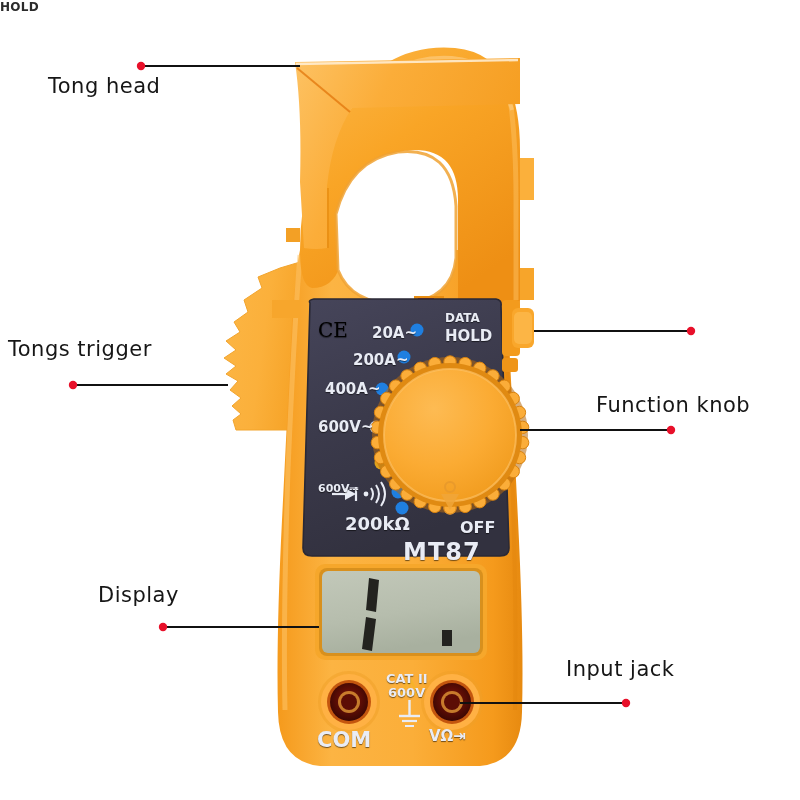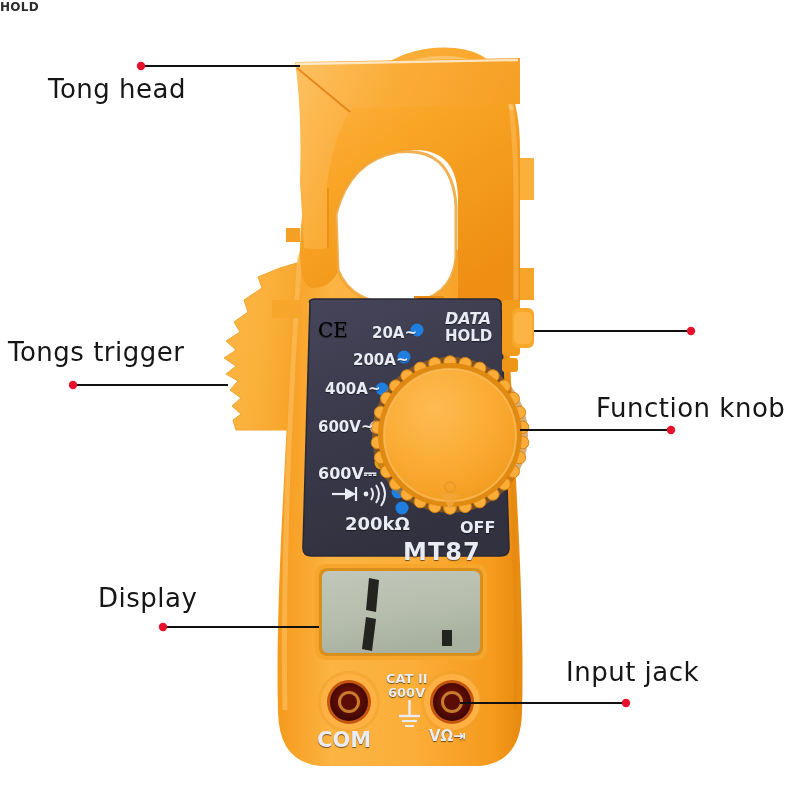--- a/index.html
+++ b/index.html
@@ -8,21 +8,21 @@
     font-family:"DejaVu Sans", sans-serif;
     overflow:hidden;position:relative;
   }
   #stage{position:absolute;left:0;top:0;width:800px;height:800px;}
   svg.layer{position:absolute;left:0;top:0;width:800px;height:800px;}
 
   
   .callout-label{
     position:absolute;
     font-family:"DejaVu Sans", sans-serif;
-    font-size:26px;
+    font-size:21px;
     color:#161616;
     white-space:nowrap;
     letter-spacing:0.5px;
   }
   .lbl-tong-head{left:48px;top:74px;}
   .lbl-tongs-trigger{left:8px;top:337px;}
   .lbl-display{left:98px;top:583px;}
   .lbl-data-retention{left:565px;top:288px;}
   .lbl-function-knob{left:596px;top:393px;}
   .lbl-input-jack{left:566px;top:657px;}
@@ -33,24 +33,24 @@
     color:#e9ecf5;
     font-family:"DejaVu Sans", sans-serif;
     font-weight:bold;
     white-space:nowrap;
     text-shadow:0 1px 1px rgba(0,0,0,.55);
   }
   .t-20a   {left:372px;top:324px;font-size:15px;}
   .t-200a  {left:353px;top:351px;font-size:15px;}
   .t-400a  {left:325px;top:380px;font-size:15px;}
   .t-600vac{left:318px;top:418px;font-size:15px;}
-  .t-600vdc{left:318px;top:464px;font-size:16px;}
+  .t-600vdc{left:318px;top:482px;font-size:11px;}
   .t-200k  {left:345px;top:513px;font-size:18px;}
   .t-off   {left:438px;top:518px;font-size:16px;margin-left:22px;}
-  .t-data  {left:445px;top:310px;font-size:16px;line-height:17px;font-style:italic;}
+  .t-data  {left:445px;top:310px;font-size:12px;line-height:17px;}
   .t-hold  {left:445px;top:327px;font-size:15px;}
   .t-model {left:403px;top:538px;font-size:24px;letter-spacing:1px;}
   .t-cat   {left:386px;top:671px;font-size:13px;text-align:center;}
   .t-cat2  {left:388px;top:685px;font-size:13px;}
   .t-com   {left:317px;top:728px;font-size:21px;}
   .t-vohm  {left:429px;top:727px;font-size:15px;}
   .t-lcdhold{
     left:320px;top:595px;font-size:12px;font-weight:bold;
     color:#2b2b2b;text-shadow:none;letter-spacing:0.3px;
   }

